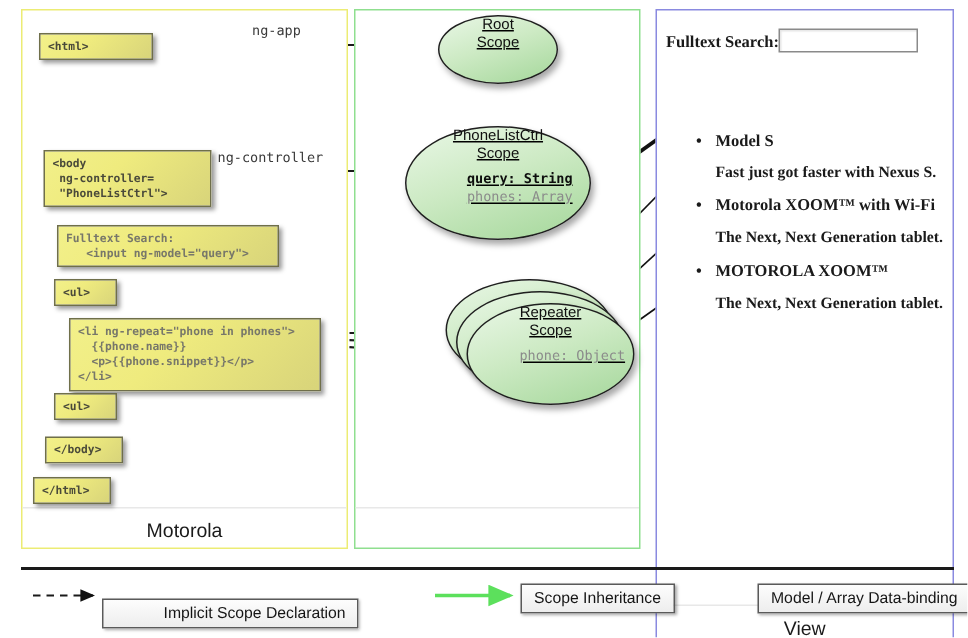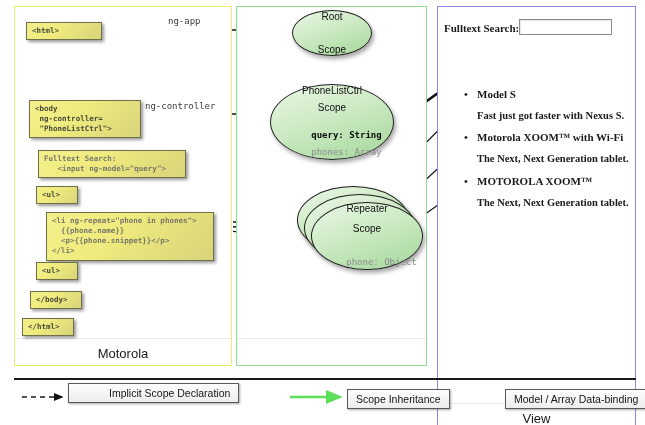--- a/index.html
+++ b/index.html
@@ -73,22 +73,23 @@
   .ellipse {
     position: absolute;
     box-sizing: border-box;
     border: 1.3px solid #1f1f1f;
     border-radius: 50%;
     background: linear-gradient(160deg, #e9f7e6 0%, #cdeac4 45%, #a4d79a 100%);
     box-shadow: 2px 3px 4px rgba(0,0,0,0.35);
     display: flex;
     flex-direction: column;
     align-items: center;
-    justify-content: space-between;
+    justify-content: flex-start;
     text-align: center;
+    text-decoration: underline;
   }
   .ell-title {
     font-family: "Liberation Sans", sans-serif;
     font-size: 10px;
     color: #101010;
     line-height: 1.15;
   }
   .ell-prop {
     font-family: "DejaVu Sans Mono", monospace;
     font-size: 9px;
@@ -313,17 +314,17 @@
   <div class="view-snippet" style="left:477px; top:110px;">Fast just got faster with Nexus S.</div>
 
   <div class="view-bullet" style="left:477px; top:131px;">Motorola XOOM™  with Wi-Fi</div>
   <div class="view-snippet" style="left:477px; top:153px;">The Next, Next Generation tablet.</div>
 
   <div class="view-bullet" style="left:477px; top:175px;">MOTOROLA XOOM™</div>
   <div class="view-snippet" style="left:477px; top:197px;">The Next, Next Generation tablet.</div>
 
   <div id="legend-rule"></div>
 
-  <div class="legend-box" style="left:68px; top:383px;padding-left:40px;">Implicit Scope Declaration</div>
+  <div class="legend-box" style="left:68px; top:399px;padding-left:40px;">Implicit Scope Declaration</div>
   <div class="legend-box" style="left:347px; top:389px;">Scope Inheritance</div>
   <div class="legend-box" style="left:505px; top:389px;">Model / Array Data-binding</div>
 
 </div>
 
 </body></html>

